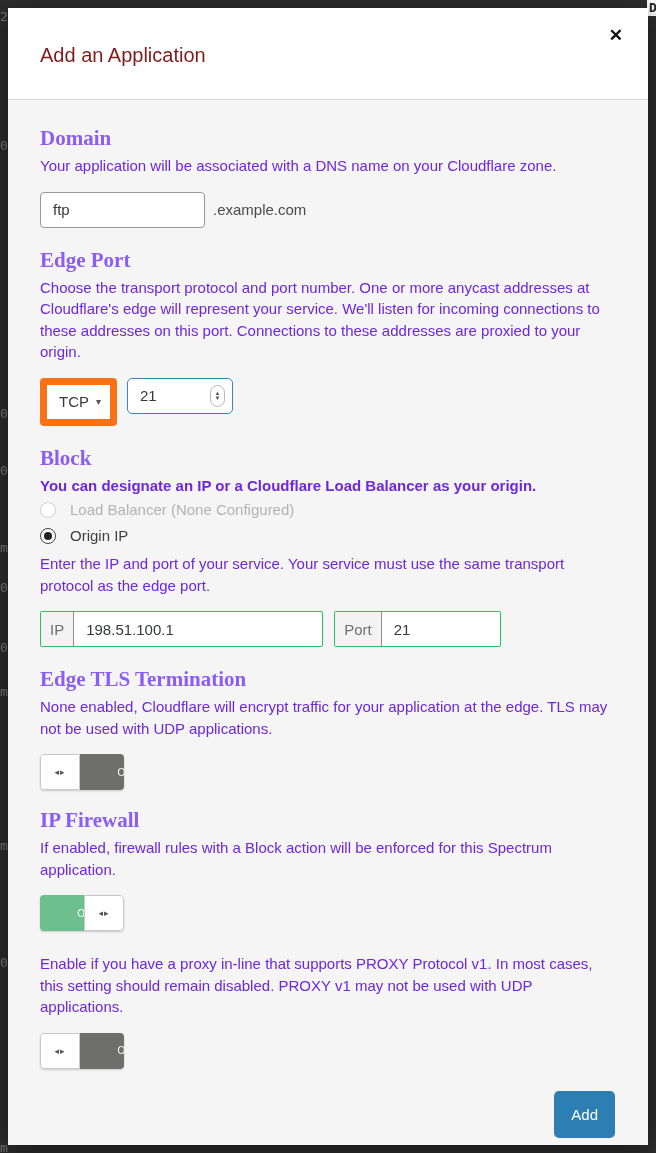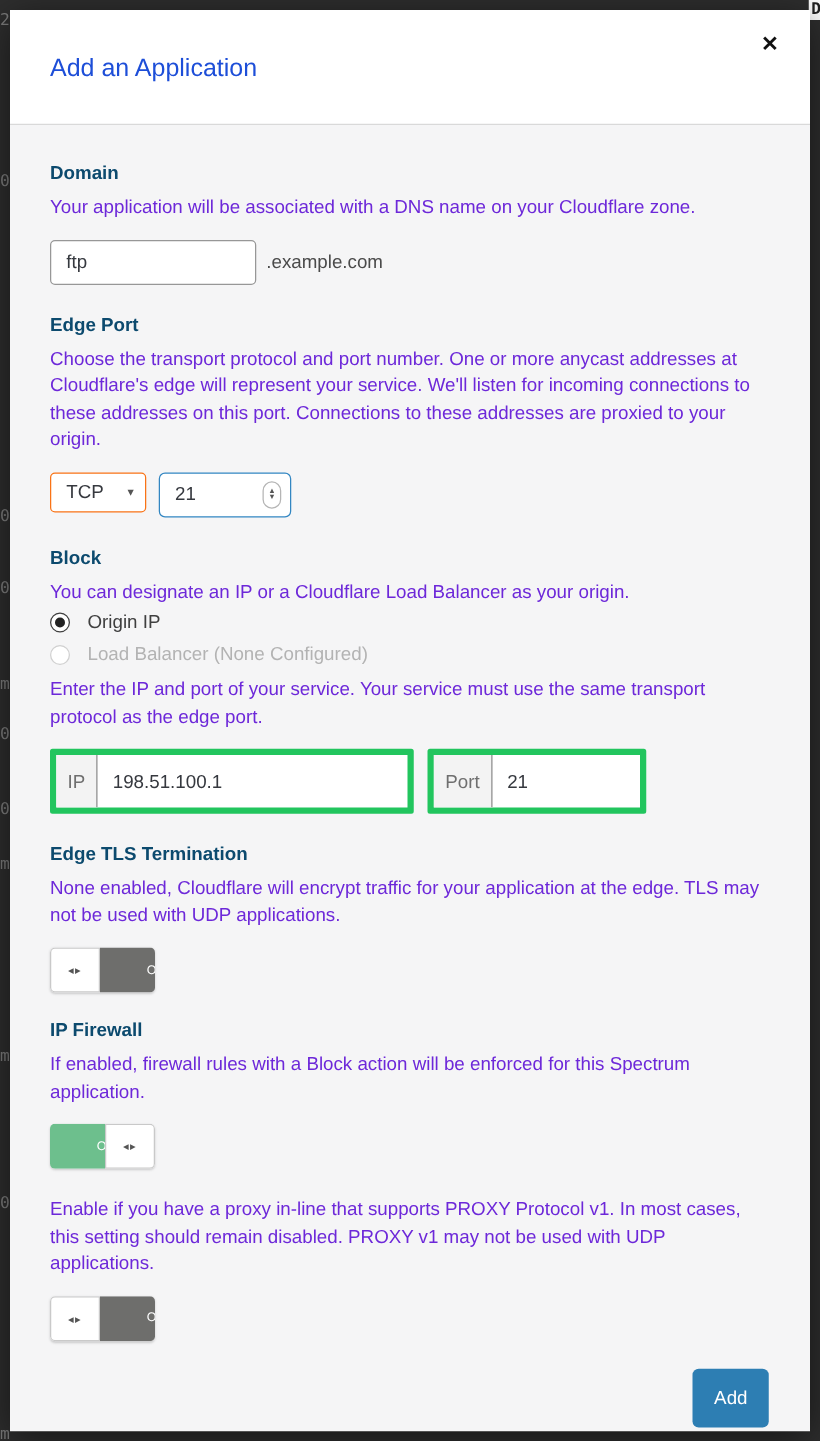--- a/index.html
+++ b/index.html
@@ -38,35 +38,35 @@
   }
 
   .modal-header {
     background:#ffffff;
     height:92px;
     border-bottom:1px solid #d9d9d9;
     position:relative;
   }
   .modal-title {
     position:absolute; left:32px; top:36px;
-    font-size:20px; font-weight:400; color:#1d4ed8;
+    font-size:20px; font-weight:400; color:#7f1d1d;
   }
   .close-btn {
     position:absolute; right:21px; top:15px;
     font-size:17px; font-weight:bold; color:#101010;
     cursor:pointer; line-height:1;
     background:none; border:none; padding:4px;
     font-family:"Liberation Sans", sans-serif;
   }
 
   .modal-body { padding:30px 32px 0 32px; }
 
   .sec-heading {
-    font-size:15px; font-weight:bold; color:#0c4a6e;
-    margin:0 0 8px 0; line-height:17px;
+    font-size:21px; font-weight:bold; color:#8b5cf6;
+    margin:0 0 8px 0; line-height:17px;font-family:Liberation Serif, serif;
   }
   .sec-desc {
     font-size:15px; color:#6d28d9;
     line-height:21.5px; margin:0 0 15px 0;
     max-width:580px;
   }
 
   
   .domain-row { display:flex; align-items:center; margin-bottom:24px; }
   .text-input {
@@ -75,22 +75,22 @@
     font-size:15px; color:#36393f; padding:0 12px;
     font-family:"Liberation Sans", sans-serif;
     outline:none;
   }
   .domain-input { width:165px; }
   .domain-suffix { margin-left:8px; font-size:15px; color:#4a4a4a; }
 
   
   .port-row { display:flex; gap:10px; margin-bottom:24px; }
   .select-box {
-    width:77px; height:32px;
-    border:1px solid #f97316; border-radius:4px; background:#fff;
+    width:77px; height:48px;
+    border:7px solid #f97316; border-radius:4px; background:#fff;
     display:flex; align-items:center; justify-content:space-between;
     padding:0 9px 0 12px;
     font-size:15px; color:#36393f; cursor:pointer;
   }
   .select-caret { font-size:10px; color:#555; }
   .edge-port-wrap { position:relative; }
   .edge-port-input {
     width:106px; border:1.5px solid #3286c2; border-radius:5px;
     padding-right:30px;
   }
@@ -115,22 +115,22 @@
     content:""; width:8px; height:8px; border-radius:50%; background:#222;
   }
   .radio-outer.disabled { border-color:#d0d0d0; }
   .radio-label { margin-left:14px; font-size:15px; color:#3f3f3f; }
   .radio-label.disabled { color:#b3b3b3; }
   .radio-group { margin-bottom:8px; margin-top:-2px; }
 
   
   .ip-row { display:flex; gap:11px; margin-bottom:24px; }
   .addon-group {
-    display:flex; height:52px;
-    border:5px solid #22c55e; border-radius:2px; background:#fff;
+    display:flex; height:36px;
+    border:1px solid #22c55e; border-radius:2px; background:#fff;
     overflow:hidden;
   }
   .addon-prefix {
     background:#f3f3f3; border-right:1px solid #8f8f8f;
     display:flex; align-items:center; padding:0 9px;
     font-size:15px; color:#6f6f6f;
   }
   .addon-input {
     border:none; outline:none; background:transparent;
     font-size:15px; color:#36393f; padding:0 12px;
@@ -219,30 +219,30 @@
           <div class="stepper">
             <span>▲</span>
             <span>▼</span>
           </div>
         </div>
       </div>
     </div>
 
     <div class="section">
       <h3 class="sec-heading">Block</h3>
-      <p class="sec-desc" style="margin-bottom:7px;">You can designate an IP or a Cloudflare Load Balancer as your origin.</p>
+      <p class="sec-desc" style="margin-bottom:7px;font-weight:bold;">You can designate an IP or a Cloudflare Load Balancer as your origin.</p>
 
       <div class="radio-group">
+        <div class="radio-row">
+          <span class="radio-outer disabled"></span>
+          <span class="radio-label disabled">Load Balancer (None Configured)</span>
+        </div>
         <div class="radio-row">
           <span class="radio-outer checked"></span>
           <span class="radio-label">Origin IP</span>
-        </div>
-        <div class="radio-row">
-          <span class="radio-outer disabled"></span>
-          <span class="radio-label disabled">Load Balancer (None Configured)</span>
         </div>
       </div>
 
       <p class="sec-desc">Enter the IP and port of your service. Your service must use the same transport protocol as the edge port.</p>
 
       <div class="ip-row">
         <div class="addon-group">
           <span class="addon-prefix">IP</span>
           <input class="addon-input ip" value="198.51.100.1" style="">
         </div>

